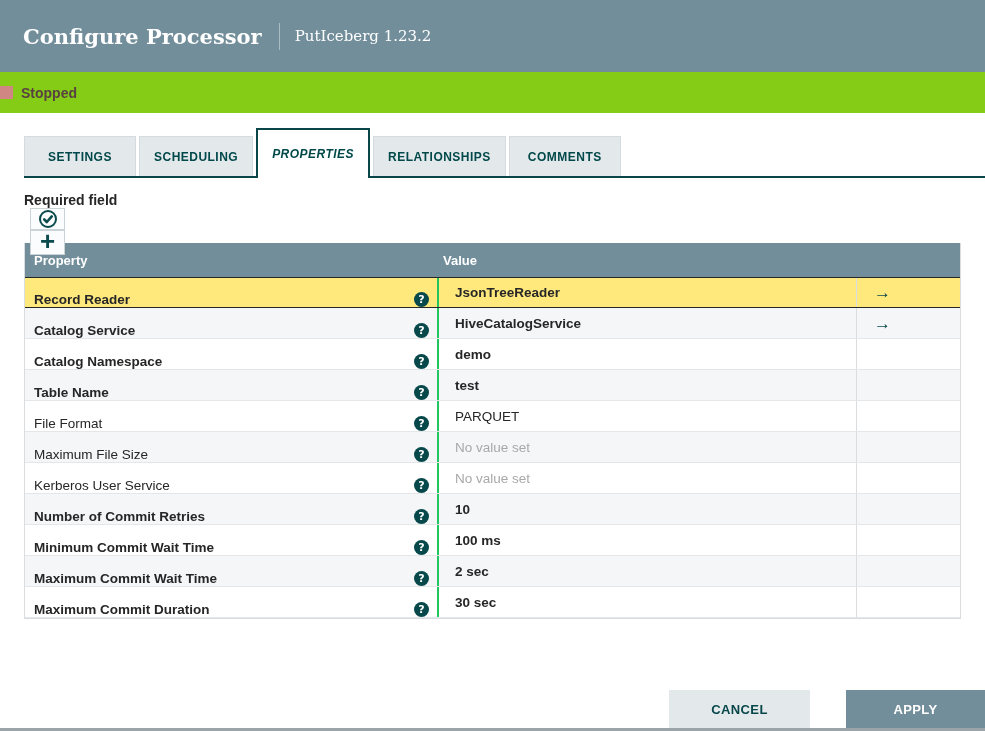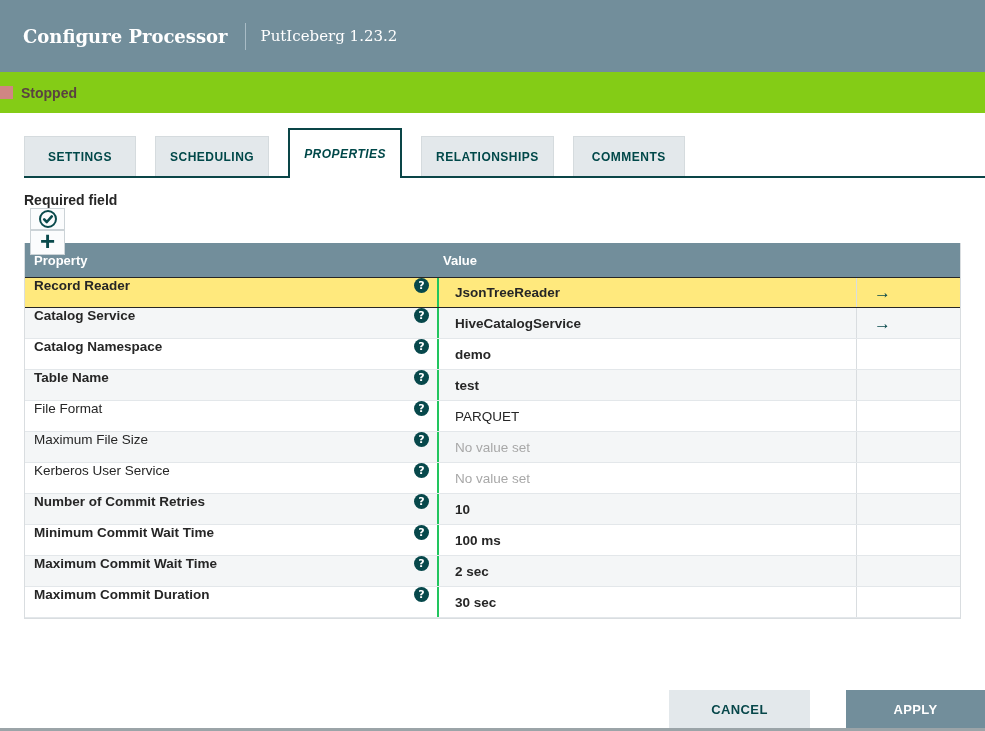--- a/index.html
+++ b/index.html
@@ -2,32 +2,32 @@
 <html><head>
 <meta charset="utf-8">
 <style>
   * { box-sizing: border-box; margin: 0; padding: 0; }
   html,body { width: 985px; height: 731px; }
   body { font-family: "Liberation Sans", "DejaVu Sans", sans-serif; background:#fff; }
   .dialog { position: relative; width: 985px; height: 731px; background:#fff; overflow: hidden; }
 
   
   .dlg-header { height: 72px; background:#728e9b; display:flex; align-items:center; padding-left:23px; }
-  .dlg-title { font-family:"DejaVu Serif", serif; font-weight:bold; font-size:18px; color:#ffffff; }
+  .dlg-title { font-family:"DejaVu Serif", serif; font-weight:bold; font-size:21px; color:#ffffff; }
   .dlg-title-divider { width:1px; height:27px; background:#a9bcc6; margin:0 15px 0 17px; }
   .dlg-subtitle { font-family:"DejaVu Serif", serif; font-size:15px; color:#ffffff; }
 
   
   .status-bar { height: 41px; background:#84cc16; display:flex; align-items:center; }
   .status-square { width:13px; height:13px; background:#d08683; margin-right:8px; }
   .status-label { font-size:14px; font-weight:bold; color:#5a4141; }
 
   
   .tab-bar { margin:15px 0 0 24px; display:flex; align-items:flex-end; border-bottom:2px solid #0a4547; height:50px; }
-  .tab { height:40px; min-width:112px; padding:12px 14px; margin-right:19px; display:flex; align-items:center; justify-content:center;
+  .tab { height:40px; min-width:112px; padding:12px 14px; margin-right:3px; display:flex; align-items:center; justify-content:center;
          background:#e3e8eb; border:1px solid #d5dbde; border-bottom:none; color:#004849; font-size:12px; font-weight:bold;
          letter-spacing:0.04em; cursor:pointer; }
   .tab.active { height:50px; margin-bottom:-2px; background:#ffffff; border:2px solid #0a4547; border-bottom:none; z-index:2;font-style:italic; }
 
   
   .toolbar-row { margin:14px 24px 16px 24px; height:35px; display:flex; align-items:flex-start;flex-direction:column; }
   .required-field-label { font-size:14px; font-weight:bold; color:#262626; }
   .toolbar-spacer { flex:1; }
   .icon-btn { width:35px; height:35px; background:#fbfcfd; border:1px solid #ccd3d7; display:flex; align-items:center; justify-content:center;
               margin-left:6px; cursor:pointer; }
@@ -36,21 +36,21 @@
   
   .prop-table { margin:10px 24px 0 24px; border:1px solid #d9dde0; border-top:none; }
   .t-head { display:flex; background:#728e9b; height:34px; align-items:center; color:#ffffff; font-size:13px; font-weight:bold; }
   .t-head .h1 { width:412px; padding-left:9px; }
   .t-head .h2 { flex:1; padding-left:6px; }
   .t-head .h3 { width:104px; }
   .t-row { display:flex; height:31px; align-items:stretch; background:#ffffff; border-bottom:1px solid #e3e7ea; font-size:13.5px; color:#262626; cursor:pointer; }
   .t-row.alt { background:#f4f6f7; }
   .t-row.selected { background:#ffe97d; border-top:1px solid #262626; border-bottom:1px solid #262626; }
   .t-row.req { font-weight:bold; }
-  .c1 { width:412px; display:flex; align-items:flex-start; justify-content:space-between; padding:0 8px 0 9px; }
+  .c1 { width:412px; display:flex; align-items:flex-end; justify-content:space-between; padding:0 8px 0 9px; }
   .c2 { flex:1; display:flex; align-items:center; padding-left:16px; border-left:2px solid #22c55e; }
   .c3 { width:104px; display:flex; align-items:center; padding-left:17px; border-left:1px solid #d9dde0; }
   .help-icon { width:15px; height:15px; min-width:15px; border-radius:50%; background:#07484b; color:#ffffff; font-size:11px; font-weight:bold;
                display:flex; align-items:center; justify-content:center; cursor:pointer; font-family:"DejaVu Sans", sans-serif; }
   .unset { color:#a8a8a8; font-weight:normal; }
   .goto-arrow { color:#07484b; font-weight:bold; font-size:17px; line-height:1; cursor:pointer; }
 
   
   .footer-btns { position:absolute; right:0; bottom:3px; display:flex; }
   .btn { height:38px; display:flex; align-items:center; justify-content:center; font-size:13px; font-weight:bold; letter-spacing:0.03em; cursor:pointer;margin-left:36px; }

